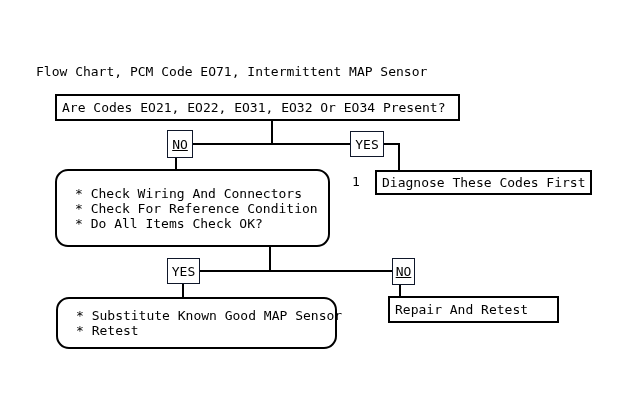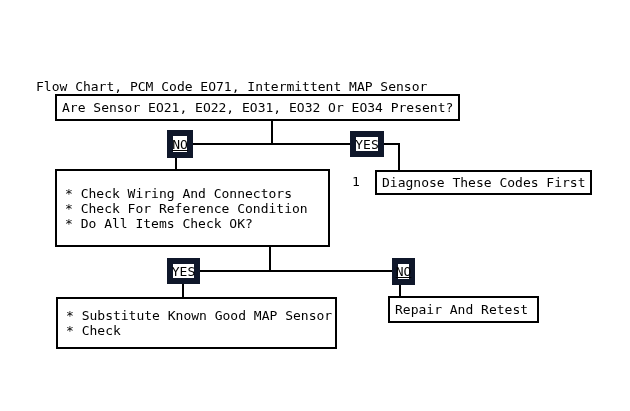--- a/index.html
+++ b/index.html
@@ -24,27 +24,28 @@
     background: #ffffff;
     display: flex;
     align-items: center;
     white-space: pre;
   }
   .box.single { padding-left: 5px; }
   .box.multi {
     flex-direction: column;
     align-items: flex-start;
     justify-content: center;
-    padding-left: 8px;
+    padding-left: 18px;
     line-height: 15px;
+    border-radius: 13px;
   }
   .decision {
     position: absolute;
     box-sizing: border-box;
-    border: 6px solid #0f172a;
+    border: 1px solid #0f172a;
     background: #ffffff;
     display: flex;
     align-items: center;
     justify-content: center;
   }
   .decision.no span { text-decoration: underline; }
   .decision.yes span { font-weight: normal; }
   .line {
     position: absolute;
     background: #000000;
@@ -53,24 +54,24 @@
     position: absolute;
     white-space: pre;
   }
   .ref-num { position: absolute; }
 </style>
 </head>
 <body>
 
 <div id="stage">
 
-  <div class="title" style="left:36px; top:79px;">Flow Chart, PCM Code EO71, Intermittent MAP Sensor</div>
+  <div class="title" style="left:36px; top:64px;">Flow Chart, PCM Code EO71, Intermittent MAP Sensor</div>
 
   <div class="box single" style="left:55px; top:94px; width:405px; height:27px;">
-    <span>Are Sensor EO21, EO22, EO31, EO32 Or EO34 Present?</span>
+    <span>Are Codes EO21, EO22, EO31, EO32 Or EO34 Present?</span>
   </div>
 
   <div class="line" style="left:271px; top:121px; width:2px; height:24px;"></div>
 
   <div class="line" style="left:193px; top:143px; width:158px; height:2px;"></div>
 
   <div class="decision no" style="left:167px; top:130px; width:26px; height:28px;">
     <span>NO</span>
   </div>
 
@@ -106,20 +107,20 @@
   <div class="decision no" style="left:392px; top:258px; width:23px; height:27px;">
     <span>NO</span>
   </div>
 
   <div class="line" style="left:182px; top:284px; width:2px; height:13px;"></div>
 
   <div class="line" style="left:399px; top:285px; width:2px; height:11px;"></div>
 
   <div class="box multi" style="left:56px; top:297px; width:281px; height:52px;">
     <span>* Substitute Known Good MAP Sensor</span>
-    <span>* Check</span>
+    <span>* Retest</span>
   </div>
 
-  <div class="box single" style="left:388px; top:296px; width:151px; height:27px;">
+  <div class="box single" style="left:388px; top:296px; width:171px; height:27px;">
     <span>Repair And Retest</span>
   </div>
 
 </div>
 
 </body></html>

